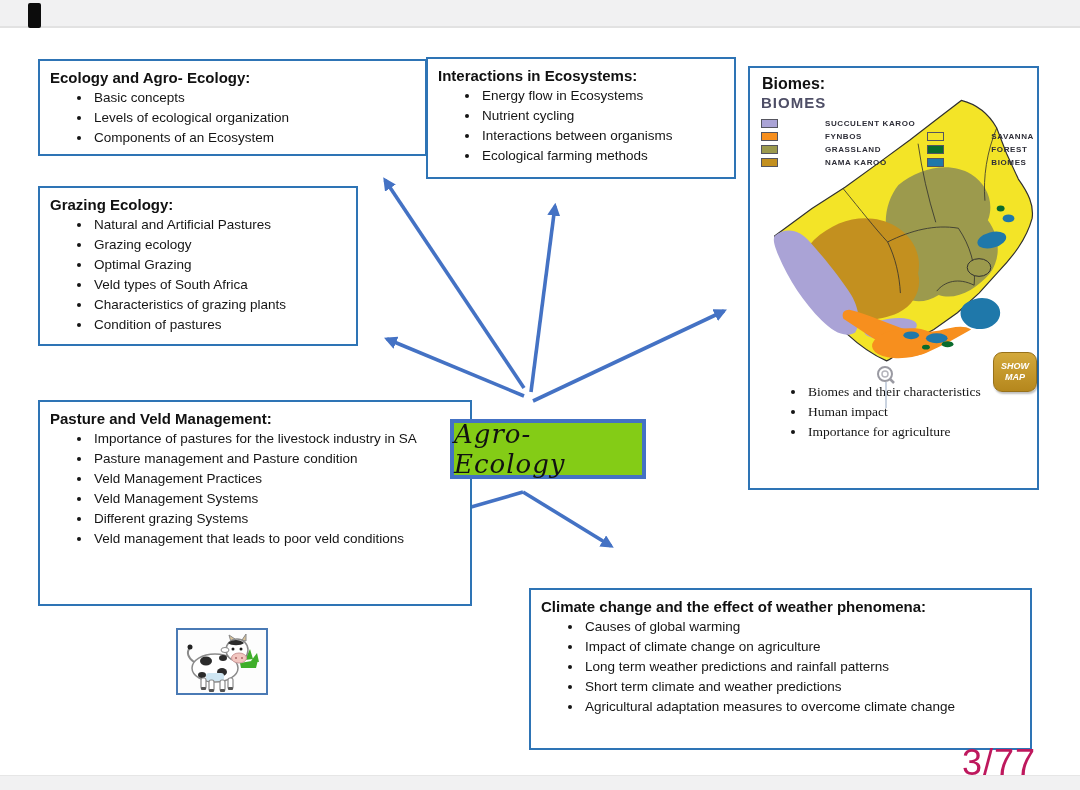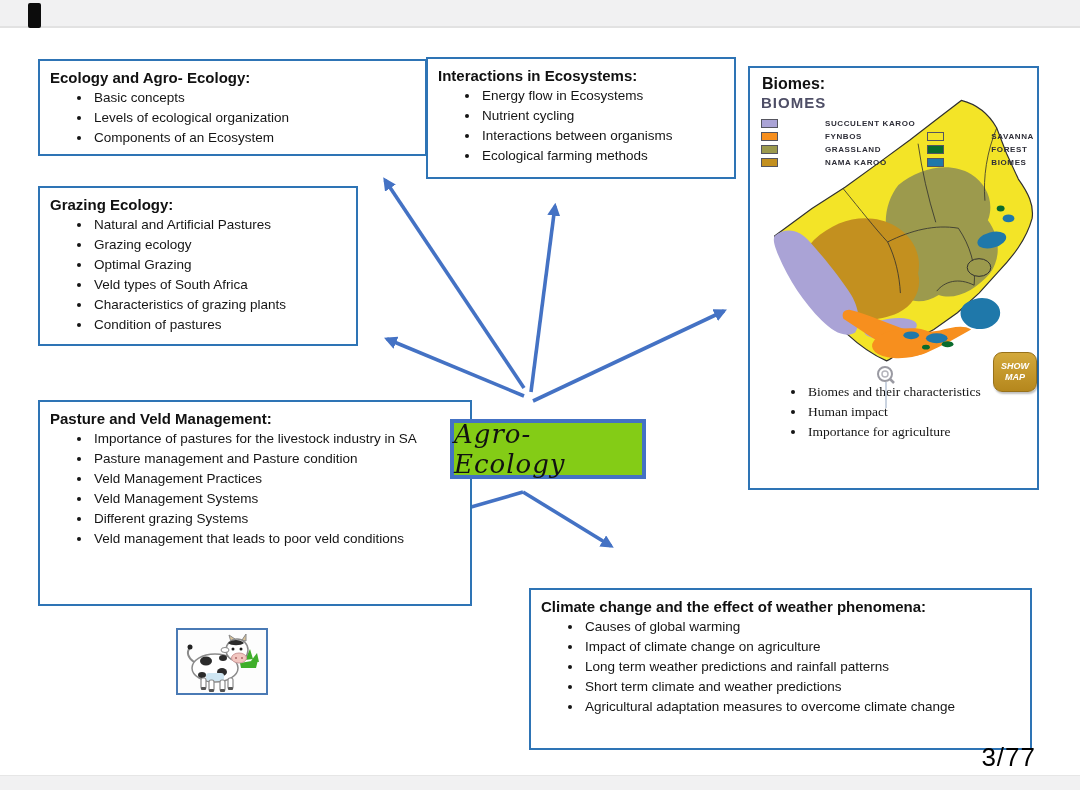--- a/index.html
+++ b/index.html
@@ -42,21 +42,21 @@
     background:linear-gradient(#d3a93c,#b5871d); border:1px solid #97711a; box-shadow:1px 2px 2px rgba(0,0,0,.25);
     color:#fff; font-size:9px; font-weight:bold; font-style:italic; text-align:center; line-height:11px;
     display:flex; align-items:center; justify-content:center; z-index:4;margin-top:12px; }
   .magnifier { position:absolute; left:122px; top:272px; z-index:4; }
   .biomes-bullets { position:absolute; left:0; top:314px; width:100%; }
   .biomes-bullets ul { margin:0 20px 0 56px;font-family:Liberation Serif, serif; }
   .biomes-bullets li { font-size:13.5px; line-height:20px; color:#151515; }
 
   .cow-box { position:absolute; left:176px; top:628px; width:92px; height:67px; border:2px solid #4a7ab5; background:#fdfdfd; z-index:2; }
 
-  .page-num { position:absolute; right:44px; top:742px; font-size:26px; color:#000000; letter-spacing:1px; z-index:2; }
+  .page-num { position:absolute; right:44px; top:742px; font-size:36px; color:#be185d; letter-spacing:1px; z-index:2; }
 </style>
 </head>
 <body>
 
 <div class="stage">
   <div class="bar-top"></div>
   <div class="top-mark"></div>
   <div class="bar-bottom"></div>
 
   <svg class="arrows" width="1080" height="790" viewBox="0 0 1080 790">

